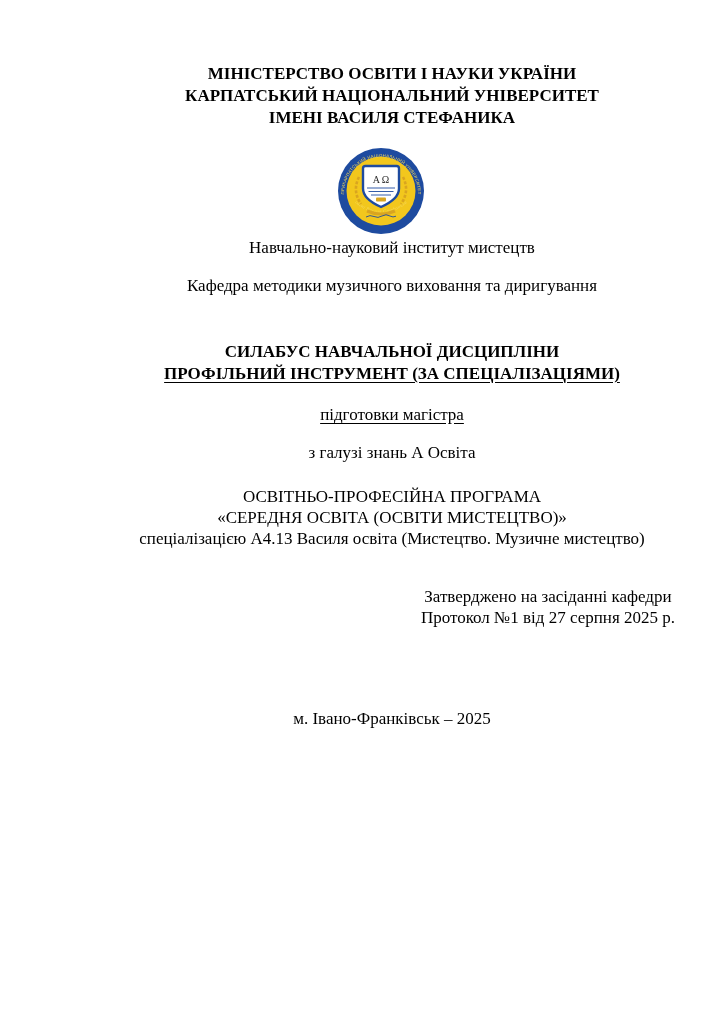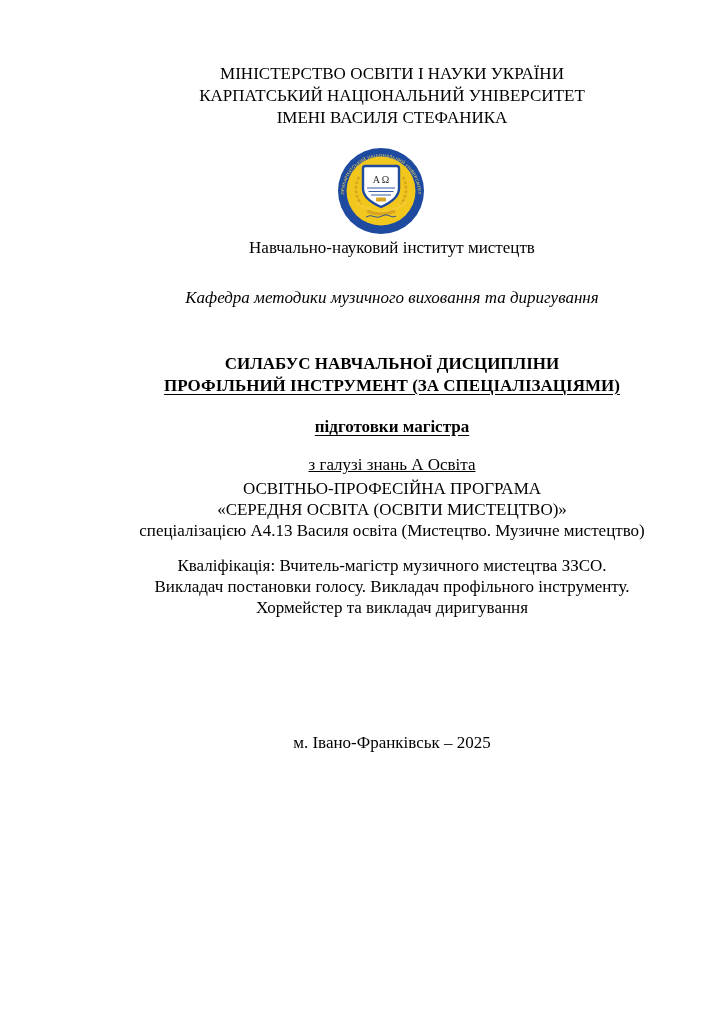--- a/index.html
+++ b/index.html
@@ -24,67 +24,67 @@
     position: absolute;
     left: 95px;
     right: 35px;
     top: 0;
     text-align: center;
     font-size: 17px;
     line-height: 22px;
   }
   .header-block {
     margin-top: 63px;
-    font-weight: normal;
+    font-weight: bold;
   }
   .logo-wrap {
     position: absolute;
     left: 337px;
     top: 147px;
     width: 88px;
     height: 88px;
   }
   .institute-line { margin-top: 108px; }
-  .department-line { margin-top: 28px; font-style: italic; }
+  .department-line { margin-top: 16px; }
   .syllabus-heading {
     margin-top: 44px;
     font-weight: bold;
   }
   .discipline-title {
     margin-top: 0;
     font-weight: bold;
     text-decoration: underline;
     text-underline-offset: 3px;
   }
   .degree-line {
     margin-top: 19px;
-    font-weight: bold;
+    font-weight: normal;
     text-decoration: underline;
     text-underline-offset: 3px;
   }
-  .field-line { margin-top: 16px; text-decoration: underline; }
+  .field-line { margin-top: 16px; }
   .program-block {
-    margin-top: 2px;
+    margin-top: 22px;
     line-height: 21px;
   }
   .qualification-block {
     margin-top: 14px;
     line-height: 21px;
   }
   .approval-block {
     margin-top: 37px;
     text-align: right;
     padding-right: 14px;
     line-height: 21px;
   }
   .approval-inner {
     display: inline-block;
     text-align: center;
   }
-  .footer-line { margin-top: 114px; }
+  .footer-line { margin-top: 80px; }
 </style>
 </head>
 <body>
 
 <div class="page">
 
   <div class="content">
 
     <div class="header-block">
       <div>МІНІСТЕРСТВО ОСВІТИ І НАУКИ УКРАЇНИ</div>
@@ -103,26 +103,27 @@
     <div class="degree-line">підготовки магістра</div>
 
     <div class="field-line">з галузі знань А Освіта</div>
 
     <div class="program-block">
       <div>ОСВІТНЬО-ПРОФЕСІЙНА ПРОГРАМА</div>
       <div>«СЕРЕДНЯ ОСВІТА (ОСВІТИ МИСТЕЦТВО)»</div>
       <div>спеціалізацією А4.13 Василя освіта (Мистецтво. Музичне мистецтво)</div>
     </div>
 
-    <div class="qualification-block">
-      <div>Кваліфікація: Вчитель-магістр музичного мистецтва ЗЗСО.</div>
-      <div>Викладач постановки голосу. Викладач профільного інструменту.</div>
-      <div>Хормейстер та викладач диригування</div>
+
+    <div class="approval-block">
+      <span class="approval-inner">
+        <div>Затверджено на засіданні кафедри</div>
+        <div>Протокол №1 від 27 серпня 2025 р.</div>
+      </span>
     </div>
-
 
     <div class="footer-line">м. Івано-Франківськ – 2025</div>
 
   </div>
 
   <div class="logo-wrap">
     <svg viewBox="0 0 88 88" width="88" height="88">
       <defs>
         <path id="arcTop" d="M 7 47 A 37 37 0 0 1 81 47" fill="none"></path>
         <path id="arcRingBottom" d="M 8 41 A 38.5 38.5 0 0 0 80 41" fill="none"></path>

